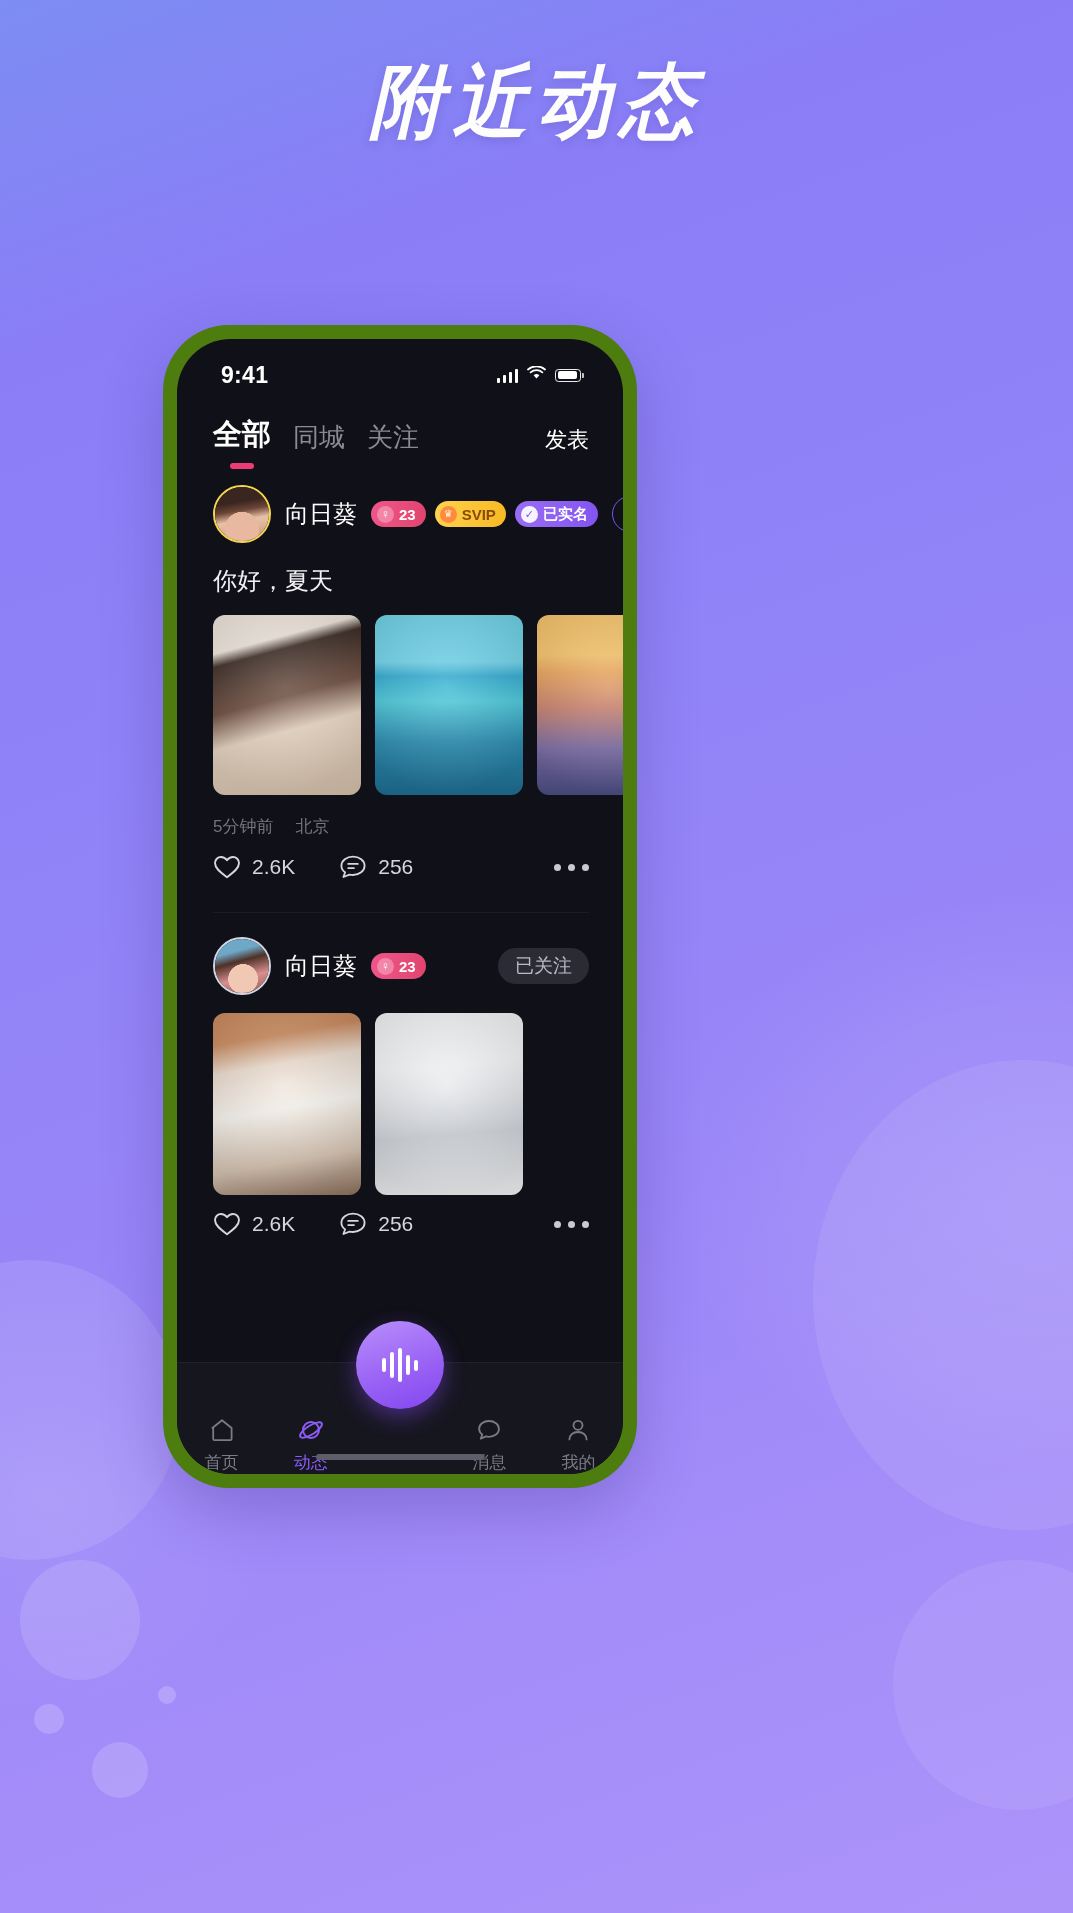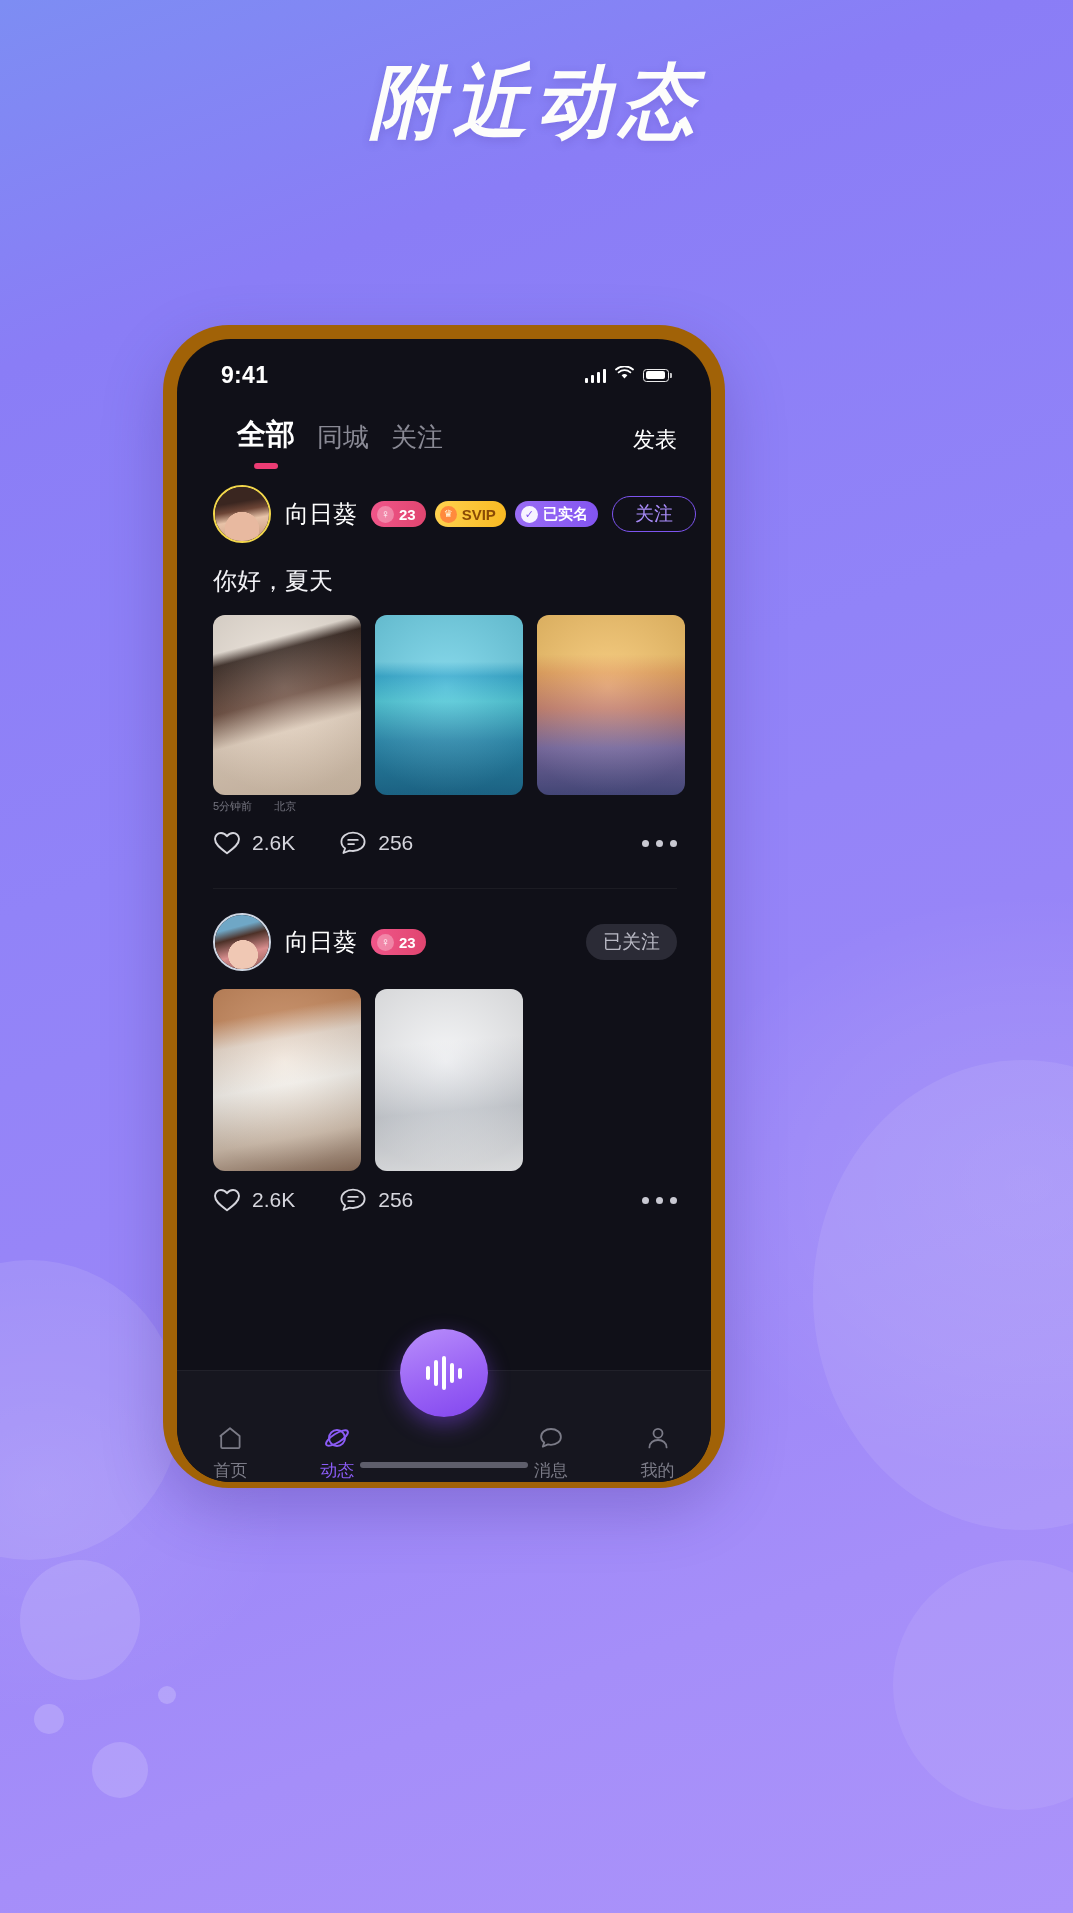--- a/index.html
+++ b/index.html
@@ -36,24 +36,24 @@
     text-shadow:0 3px 10px rgba(60,40,140,0.18);
   }
   .title-sub {
     margin-top:30px; font-size:72px; line-height:1.12;
     color:#fffefb; font-weight:400; letter-spacing:3px;
   }
 
   
   #phone {
     position:absolute; left:163px; top:325px;
-    width:562px; height:1163px;
-    background:#a16207; border-radius:66px;
+    width:474px; height:1163px;
+    background:#4d7c0f; border-radius:66px;
     box-shadow:0 22px 60px rgba(55,30,120,0.26);
-    padding:14px 14px 6px 14px;
+    padding:14px 14px 14px 14px;
   }
   #screen {
     position:relative; width:100%; height:100%;
     background:#101018; border-radius:54px; overflow:hidden;
     display:flex; flex-direction:column;
   }
 
   
   #statusbar {
     height:62px; flex:0 0 62px; display:flex; align-items:center;
@@ -71,21 +71,21 @@
   .batt { width:26px; height:13px; border:1.6px solid rgba(255,255,255,.92); border-radius:3.5px; position:relative; }
   .batt::after { content:""; position:absolute; right:-4px; top:3.4px; width:2px; height:5px; background:rgba(255,255,255,.75); border-radius:0 1px 1px 0; }
   .batt i { position:absolute; left:1.6px; top:1.6px; bottom:1.6px; width:19px; background:#fff; border-radius:2px; display:block; }
 
   
   #tabs {
     flex:0 0 auto; display:flex; align-items:flex-end;
     padding:14px 34px 0 36px; gap:22px; position:relative;
   }
   .tab { color:#8a8a95; font-size:26px; padding-bottom:6px; position:relative; cursor:pointer; }
-  .tab.active { color:#ffffff; font-size:29px; font-weight:600;margin-left:24px; }
+  .tab.active { color:#ffffff; font-size:29px; font-weight:600; }
   .tab-underline {
     position:absolute; left:50%; transform:translateX(-50%);
     bottom:-8px; width:24px; height:6px; border-radius:3px; background:#ec3c74;
   }
   #publish { margin-left:auto; color:#ffffff; font-size:22px; padding-bottom:6px; cursor:pointer;text-align:right; }
 
   
   #feed { flex:1 1 auto; overflow:hidden; padding:0 0 0 0; }
   .post { padding:24px 34px 0 36px; }
   .post-head { display:flex; align-items:center; gap:14px; }
@@ -137,21 +137,21 @@
   .ph2 { background:linear-gradient(180deg,#6fd2e8 0 26%, #2fa9cf 34%, #49c7d8 48%, #2c8fb4 70%, #1f6f94 100%); }
   .ph3 { background:linear-gradient(180deg,#f6c46a 0 22%, #e8a25a 32%, #c77f6c 52%, #7e6fa8 74%, #4c4f86 100%); }
   .ph4 { background:linear-gradient(170deg,#c98a5e 0 16%, #e9d9cb 30%, #f6f2ec 52%, #d9c6b4 78%, #8e705c 100%); }
   .ph5 { background:linear-gradient(175deg,#f2f3f5 0 30%, #e2e4e8 48%, #cfd3d9 66%, #f7f8fa 100%); }
   .gcell.tall { height:182px; }
   .gcell::after {
     content:""; position:absolute; inset:0;
     background:radial-gradient(circle at 48% 40%, rgba(255,255,255,.18), rgba(0,0,0,.12) 80%);
   }
 
-  .meta { margin-top:4px; color:#74747f; font-size:11px; display:flex; gap:22px; }
+  .meta { margin-top:20px; color:#74747f; font-size:17px; display:flex; gap:22px; }
   .actions { margin-top:16px; display:flex; align-items:center; gap:44px; padding-bottom:4px; }
   .act { display:flex; align-items:center; gap:11px; color:#d6d6dd; font-size:21px; cursor:pointer; }
   .act svg { display:block; }
   .more { margin-left:auto; display:flex; gap:7px; align-items:center; cursor:pointer; }
   .more i { width:7px; height:7px; border-radius:50%; background:#c9c9d2; display:block; }
 
   .divider { height:1px; background:rgba(255,255,255,0.05); margin:28px 0 0 0; }
 
   
   #bottomnav {

